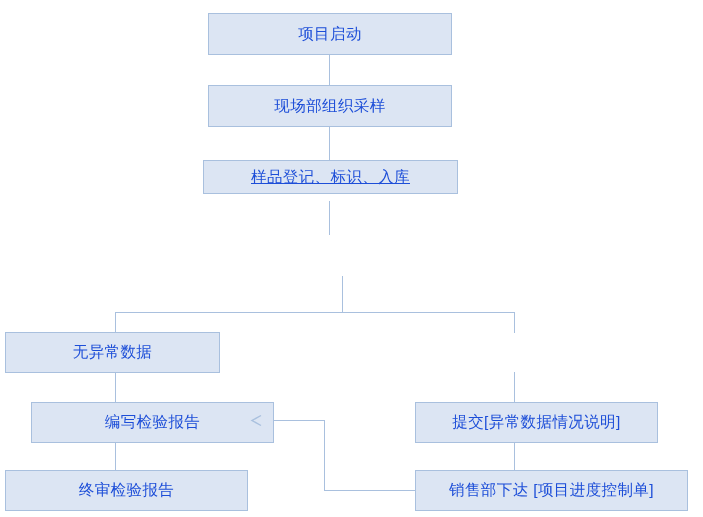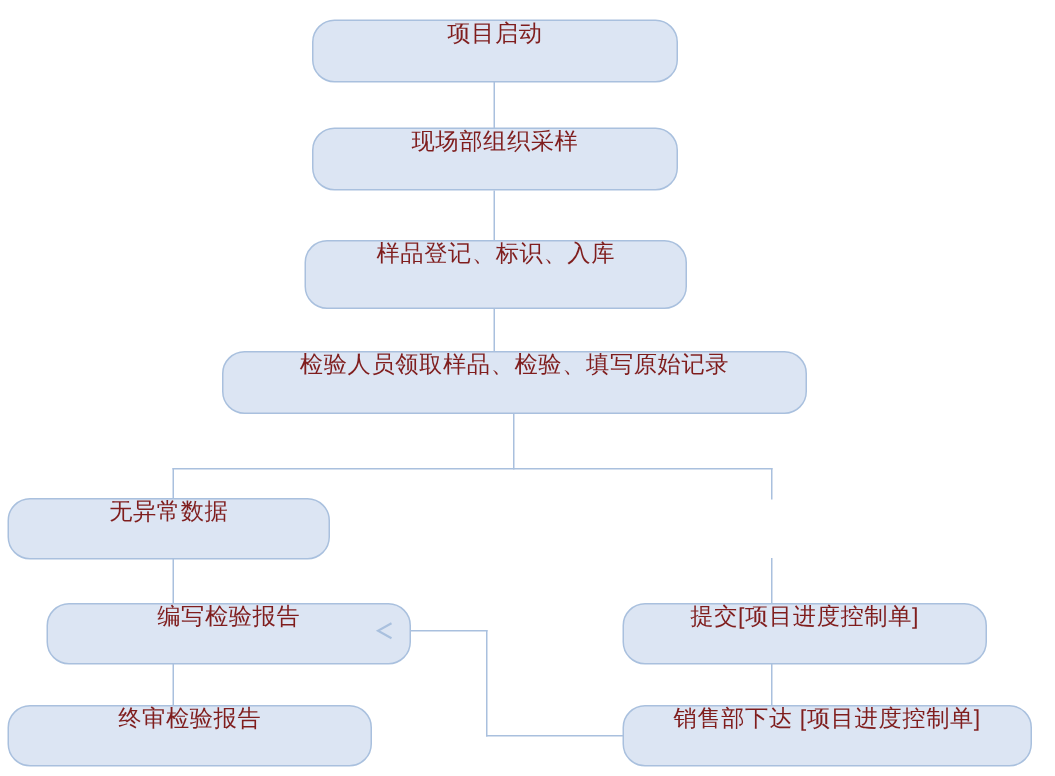--- a/index.html
+++ b/index.html
@@ -16,24 +16,25 @@
     width: 703px;
     height: 517px;
     background: #ffffff;
     overflow: hidden;
   }
   .node {
     position: absolute;
     box-sizing: border-box;
     background: #dce5f3;
     border: 1px solid #a9c0de;
-    border-radius: 15px;
+    border-radius: 0;
     display: flex;
+    align-items: center;
     justify-content: center;
-    color: #7f1d1d;
+    color: #1d4ed8;
     font-size: 15.5px;
     line-height: 1.2;
     letter-spacing: 0.4px;
     white-space: nowrap;
     z-index: 2;
   }
   .node-label {
     display: block;
   }
   .conn {
@@ -81,42 +82,39 @@
   </div>
 
   <div class="node" style="left:208px; top:13px;  width:244px; height:42px;">
     <span class="node-label">项目启动</span>
   </div>
 
   <div class="node" style="left:208px; top:85px;  width:244px; height:42px;">
     <span class="node-label">现场部组织采样</span>
   </div>
 
-  <div class="node" style="left:203px; top:160px; width:255px; height:46px;">
+  <div class="node" style="left:203px; top:160px; width:255px; height:34px;text-decoration:underline;">
     <span class="node-label">样品登记、标识、入库</span>
   </div>
 
-  <div class="node" style="left:148px; top:234px; width:390px; height:42px;">
-    <span class="node-label">检验人员领取样品、检验、填写原始记录</span>
-  </div>
 
   <div class="node" style="left:5px;   top:332px; width:215px; height:41px;">
     <span class="node-label">无异常数据</span>
   </div>
 
 
   <div class="node" style="left:5px;   top:402px; width:243px; height:41px;margin-left:26px;">
     <span class="node-label">编写检验报告</span>
   </div>
 
   <div class="node" style="left:5px;   top:470px; width:243px; height:41px;">
     <span class="node-label">终审检验报告</span>
   </div>
 
   <div class="node" style="left:415px; top:402px; width:243px; height:41px;">
-    <span class="node-label">提交[项目进度控制单]</span>
+    <span class="node-label">提交[异常数据情况说明]</span>
   </div>
 
   <div class="node" style="left:415px; top:470px; width:273px; height:41px;">
     <span class="node-label">销售部下达 [项目进度控制单]</span>
   </div>
 
 </div>
 
 </body></html>

